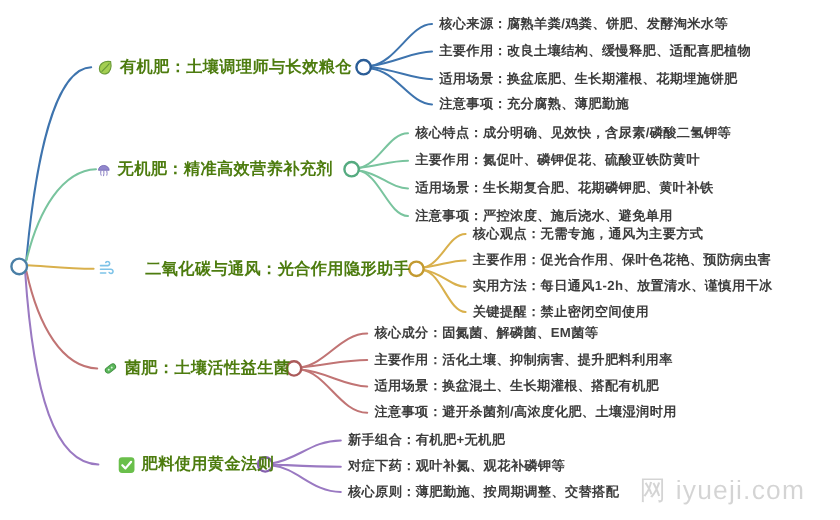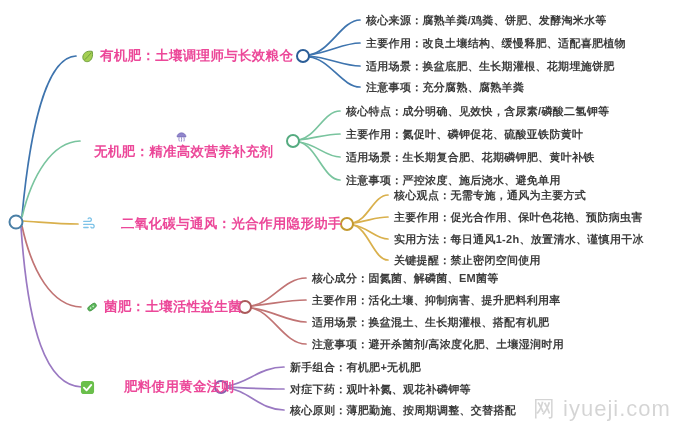--- a/index.html
+++ b/index.html
@@ -10,21 +10,21 @@
   }
   #edges{position:absolute;left:0;top:0;}
   #edges path{fill:none;stroke-width:1.7;stroke-linecap:round;}
   #edges circle{fill:#ffffff;stroke-width:2;}
   .branch-header{
     position:absolute;display:flex;align-items:center;height:22px;
     white-space:nowrap;
   }
   .branch-header .icon{display:inline-flex;margin-right:5px;}
   .branch-label{
-    font-size:13.5px;font-weight:700;color:#ec4899;letter-spacing:0.3px;
+    font-size:13.5px;font-weight:700;color:#4d7c0f;letter-spacing:0.3px;
   }
   .child-node{
     position:absolute;height:18px;line-height:18px;white-space:nowrap;
     font-size:11px;font-weight:700;color:#3d3d3d;letter-spacing:0.3px;
   }
   .watermark{
     position:absolute;left:533px;top:394px;
     font-size:22px;color:rgba(0,0,0,0.17);letter-spacing:1px;
     white-space:nowrap;font-weight:400;
   }
@@ -77,21 +77,21 @@
   <div class="branch-header" style="left:80px;top:45px;">
     <span class="icon">
       <svg width="15" height="15" viewBox="0 0 16 16">
           <path d="M13 2.5 C 7 1.5, 3 4.5, 3 9 C 3 12.3, 6.2 14.3, 9.3 13.2 C 12.6 12, 14.2 7.5, 13 2.5 Z" fill="#a4cf52" stroke="#6a9a3a" stroke-width="1"></path>
           <path d="M5 11.5 C 7 9.5, 9.8 6.8, 12 4" stroke="#6a9a3a" stroke-width="1" fill="none"></path>
         </svg>
     </span>
     <span class="branch-label">有机肥：土壤调理师与长效粮仓</span>
   </div>
 
-  <div class="branch-header" style="left:94px;top:130px;flex-direction:column;">
+  <div class="branch-header" style="left:80px;top:130px;">
     <span class="icon">
       <svg width="13" height="13" viewBox="0 0 16 16">
           <path d="M2.5 8.5 a5.5 5 0 0 1 11 0 z" fill="#9186cc" stroke="#6f63b2" stroke-width="0.8"></path>
           <path d="M5 9 q-0.6 3 0.4 5 M8 9 q0.4 3 -0.3 5.5 M11 9 q0.8 3 0 5" stroke="#8579c2" stroke-width="1" fill="none"></path>
         </svg>
     </span>
     <span class="branch-label">无机肥：精准高效营养补充剂</span>
   </div>
 
   <div class="branch-header" style="left:82px;top:213px;gap:20px;">
@@ -109,34 +109,34 @@
           <g transform="rotate(-38 8 8)">
             <rect x="2.5" y="5.5" width="11" height="5.2" rx="2.6" fill="#5cb85c" stroke="#3f8f3f" stroke-width="0.9"></rect>
             <circle cx="6" cy="8" r="0.9" fill="#d8f2d8"></circle>
             <circle cx="9.5" cy="8.2" r="0.9" fill="#d8f2d8"></circle>
           </g>
         </svg>
     </span>
     <span class="branch-label">菌肥：土壤活性益生菌</span>
   </div>
 
-  <div class="branch-header" style="left:80px;top:376px;gap:24px;">
+  <div class="branch-header" style="left:98px;top:376px;">
     <span class="icon">
       <svg width="15" height="15" viewBox="0 0 16 16">
           <rect x="1" y="1" width="14" height="14" rx="3" fill="#6abf4b"></rect>
           <path d="M4.2 8.2 L 7 11 L 12 5.2" stroke="#ffffff" stroke-width="2" fill="none" stroke-linecap="round" stroke-linejoin="round"></path>
         </svg>
     </span>
     <span class="branch-label">肥料使用黄金法则</span>
   </div>
 
   <div class="child-node" style="left:366px;top:11px;">核心来源：腐熟羊粪/鸡粪、饼肥、发酵淘米水等</div>
   <div class="child-node" style="left:366px;top:57px;">适用场景：换盆底肥、生长期灌根、花期埋施饼肥</div>
   <div class="child-node" style="left:366px;top:34px;">主要作用：改良土壤结构、缓慢释肥、适配喜肥植物</div>
-  <div class="child-node" style="left:366px;top:78px;">注意事项：充分腐熟、腐熟羊粪</div>
+  <div class="child-node" style="left:366px;top:78px;">注意事项：充分腐熟、薄肥勤施</div>
 
   <div class="child-node" style="left:346px;top:102px;">核心特点：成分明确、见效快，含尿素/磷酸二氢钾等</div>
   <div class="child-node" style="left:346px;top:125px;">主要作用：氮促叶、磷钾促花、硫酸亚铁防黄叶</div>
   <div class="child-node" style="left:346px;top:148px;">适用场景：生长期复合肥、花期磷钾肥、黄叶补铁</div>
   <div class="child-node" style="left:346px;top:171px;">注意事项：严控浓度、施后浇水、避免单用</div>
 
   <div class="child-node" style="left:394px;top:186px;">核心观点：无需专施，通风为主要方式</div>
   <div class="child-node" style="left:394px;top:208px;">主要作用：促光合作用、保叶色花艳、预防病虫害</div>
   <div class="child-node" style="left:394px;top:230px;text-align:right;">实用方法：每日通风1-2h、放置清水、谨慎用干冰</div>
   <div class="child-node" style="left:394px;top:251px;text-align:center;">关键提醒：禁止密闭空间使用</div>

